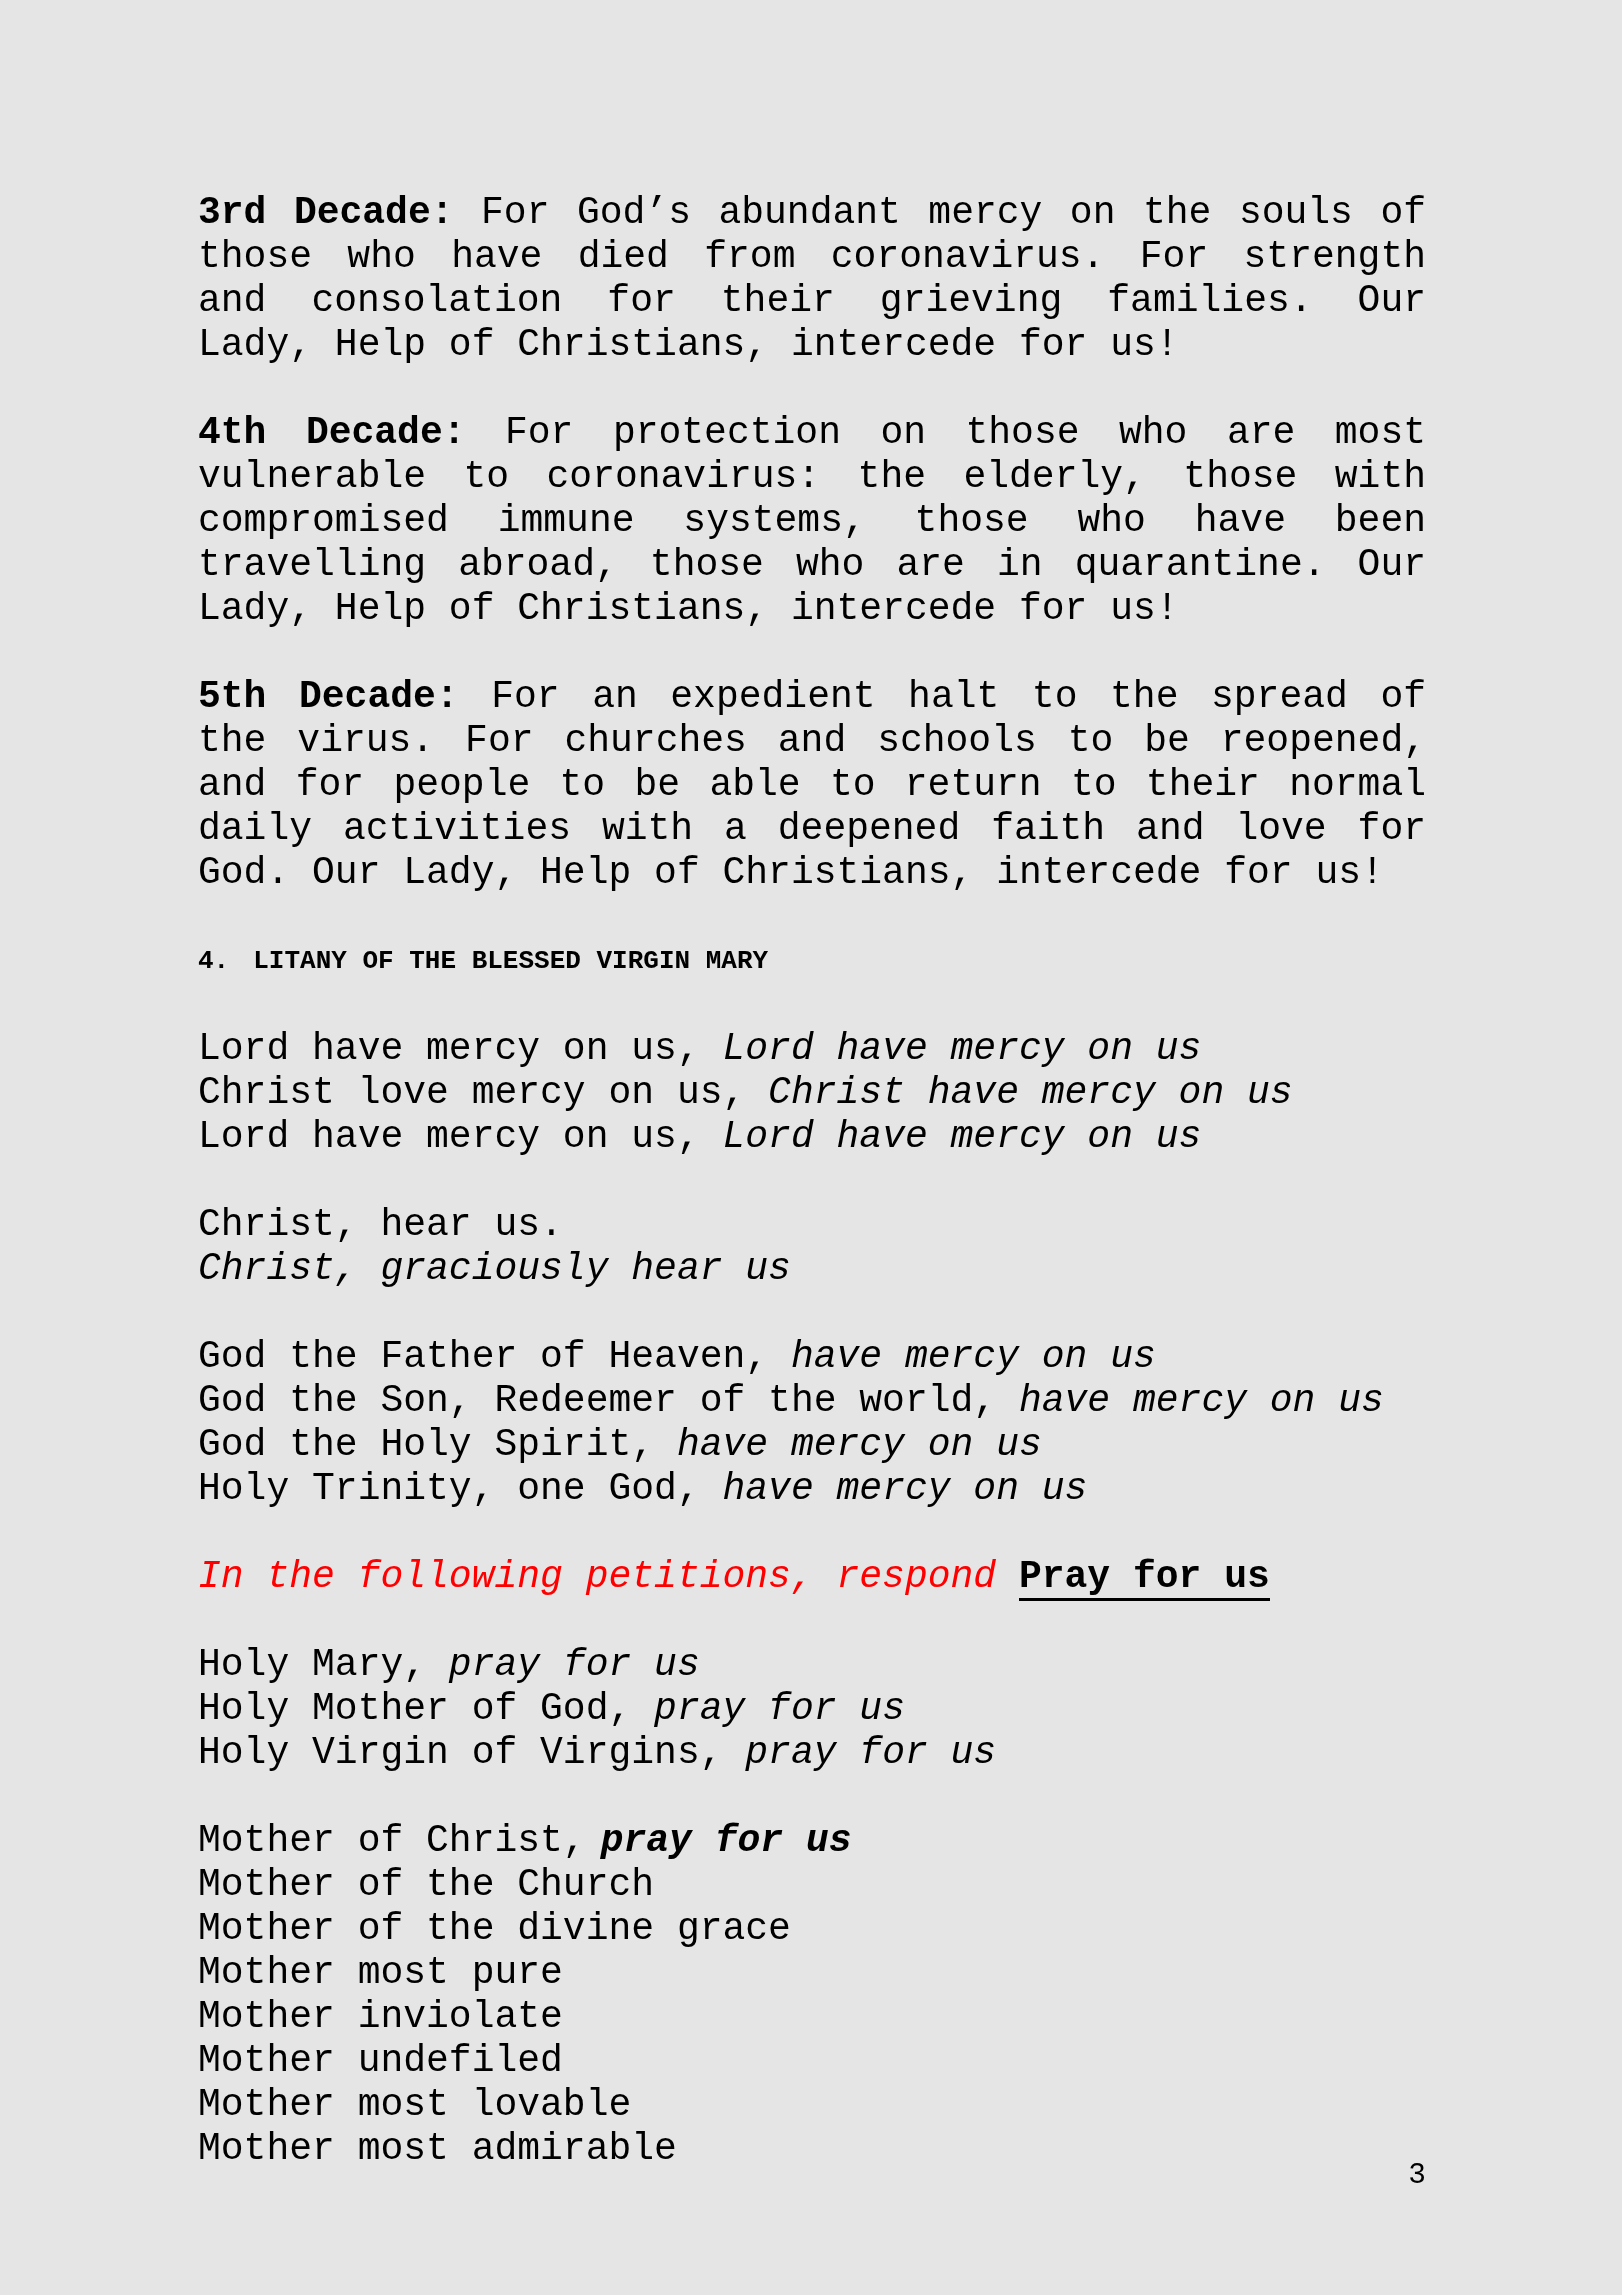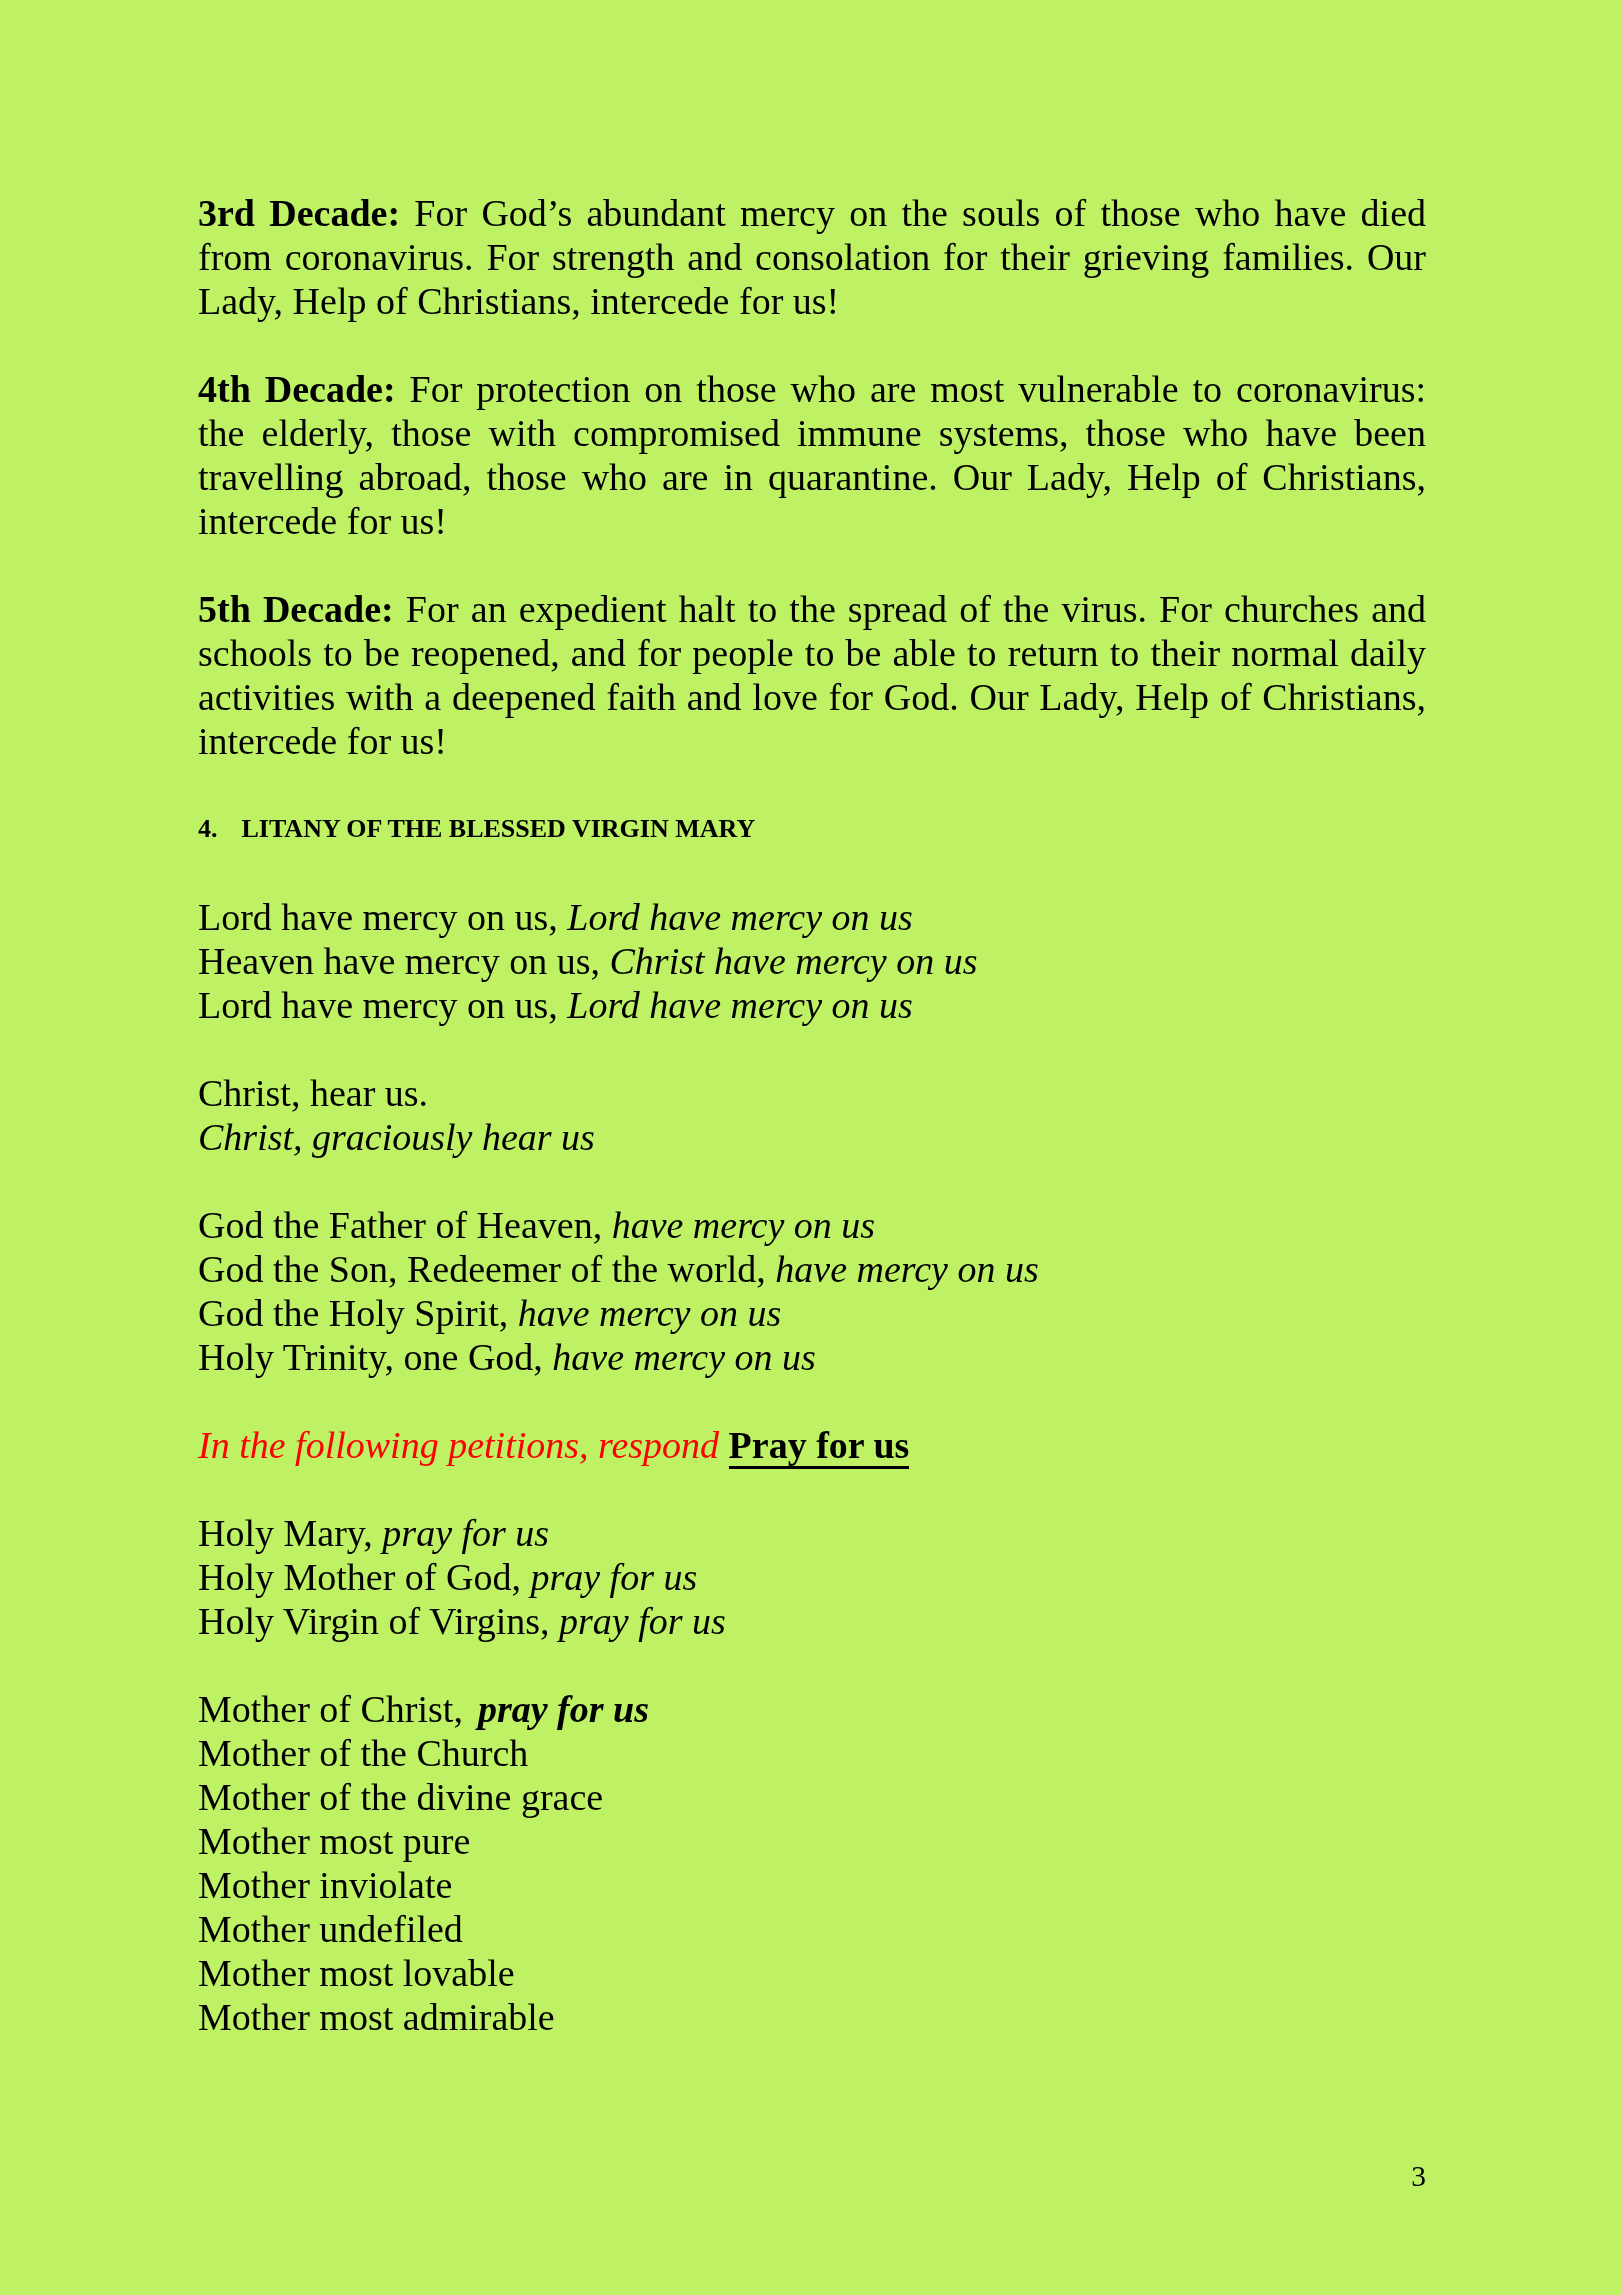--- a/index.html
+++ b/index.html
@@ -1,18 +1,18 @@
 <!DOCTYPE html>
 <html style="font-size:10.5px"><head>
 <meta charset="utf-8">
 <style>
   html, body { margin:0; padding:0; background:#ffffff; }
   .page {
-    position:relative; width:1622px; height:2295px; background:#bef264;
-    overflow:hidden; font-family:Liberation Serif, serif;
+    position:relative; width:1622px; height:2295px; background:#e5e5e5;
+    overflow:hidden; font-family:Liberation Mono, monospace;
     color:#000000;
   }
   .content {
     position:absolute; left:198px; top:191px; width:1228px;
     font-size:38px; line-height:44px;
   }
   .para {
     margin:0 0 44px 0;
     text-align:justify; text-align-last:left;
   }
@@ -47,21 +47,21 @@
 <span>For protection on those who are most vulnerable to coronavirus: the elderly, those with compromised immune systems, those who have been travelling abroad, those who are in quarantine. Our Lady, Help of Christians, intercede for us!</span></p>
 
     <p class="para"><span class="lbl">5th Decade:</span>
 <span>For an expedient halt to the spread of the virus. For churches and schools to be reopened, and for people to be able to return to their normal daily activities with a deepened faith and love for God. Our Lady, Help of Christians, intercede for us!</span></p>
 
     <h2 class="heading"><span>4.</span><span class="heading-title">LITANY OF THE BLESSED VIRGIN MARY</span></h2>
 
     <div class="block">
       <div class="line"><span class="call">Lord have mercy on us,</span>
 <span class="resp">Lord have mercy on us</span></div>
-      <div class="line"><span class="call">Heaven have mercy on us,</span>
+      <div class="line"><span class="call">Christ love mercy on us,</span>
 <span class="resp">Christ have mercy on us</span></div>
       <div class="line"><span class="call">Lord have mercy on us,</span>
 <span class="resp">Lord have mercy on us</span></div>
     </div>
 
     <div class="block">
       <div class="line"><span class="call">Christ, hear us.</span></div>
       <div class="line"><span class="resp">Christ, graciously hear us</span></div>
     </div>
 

